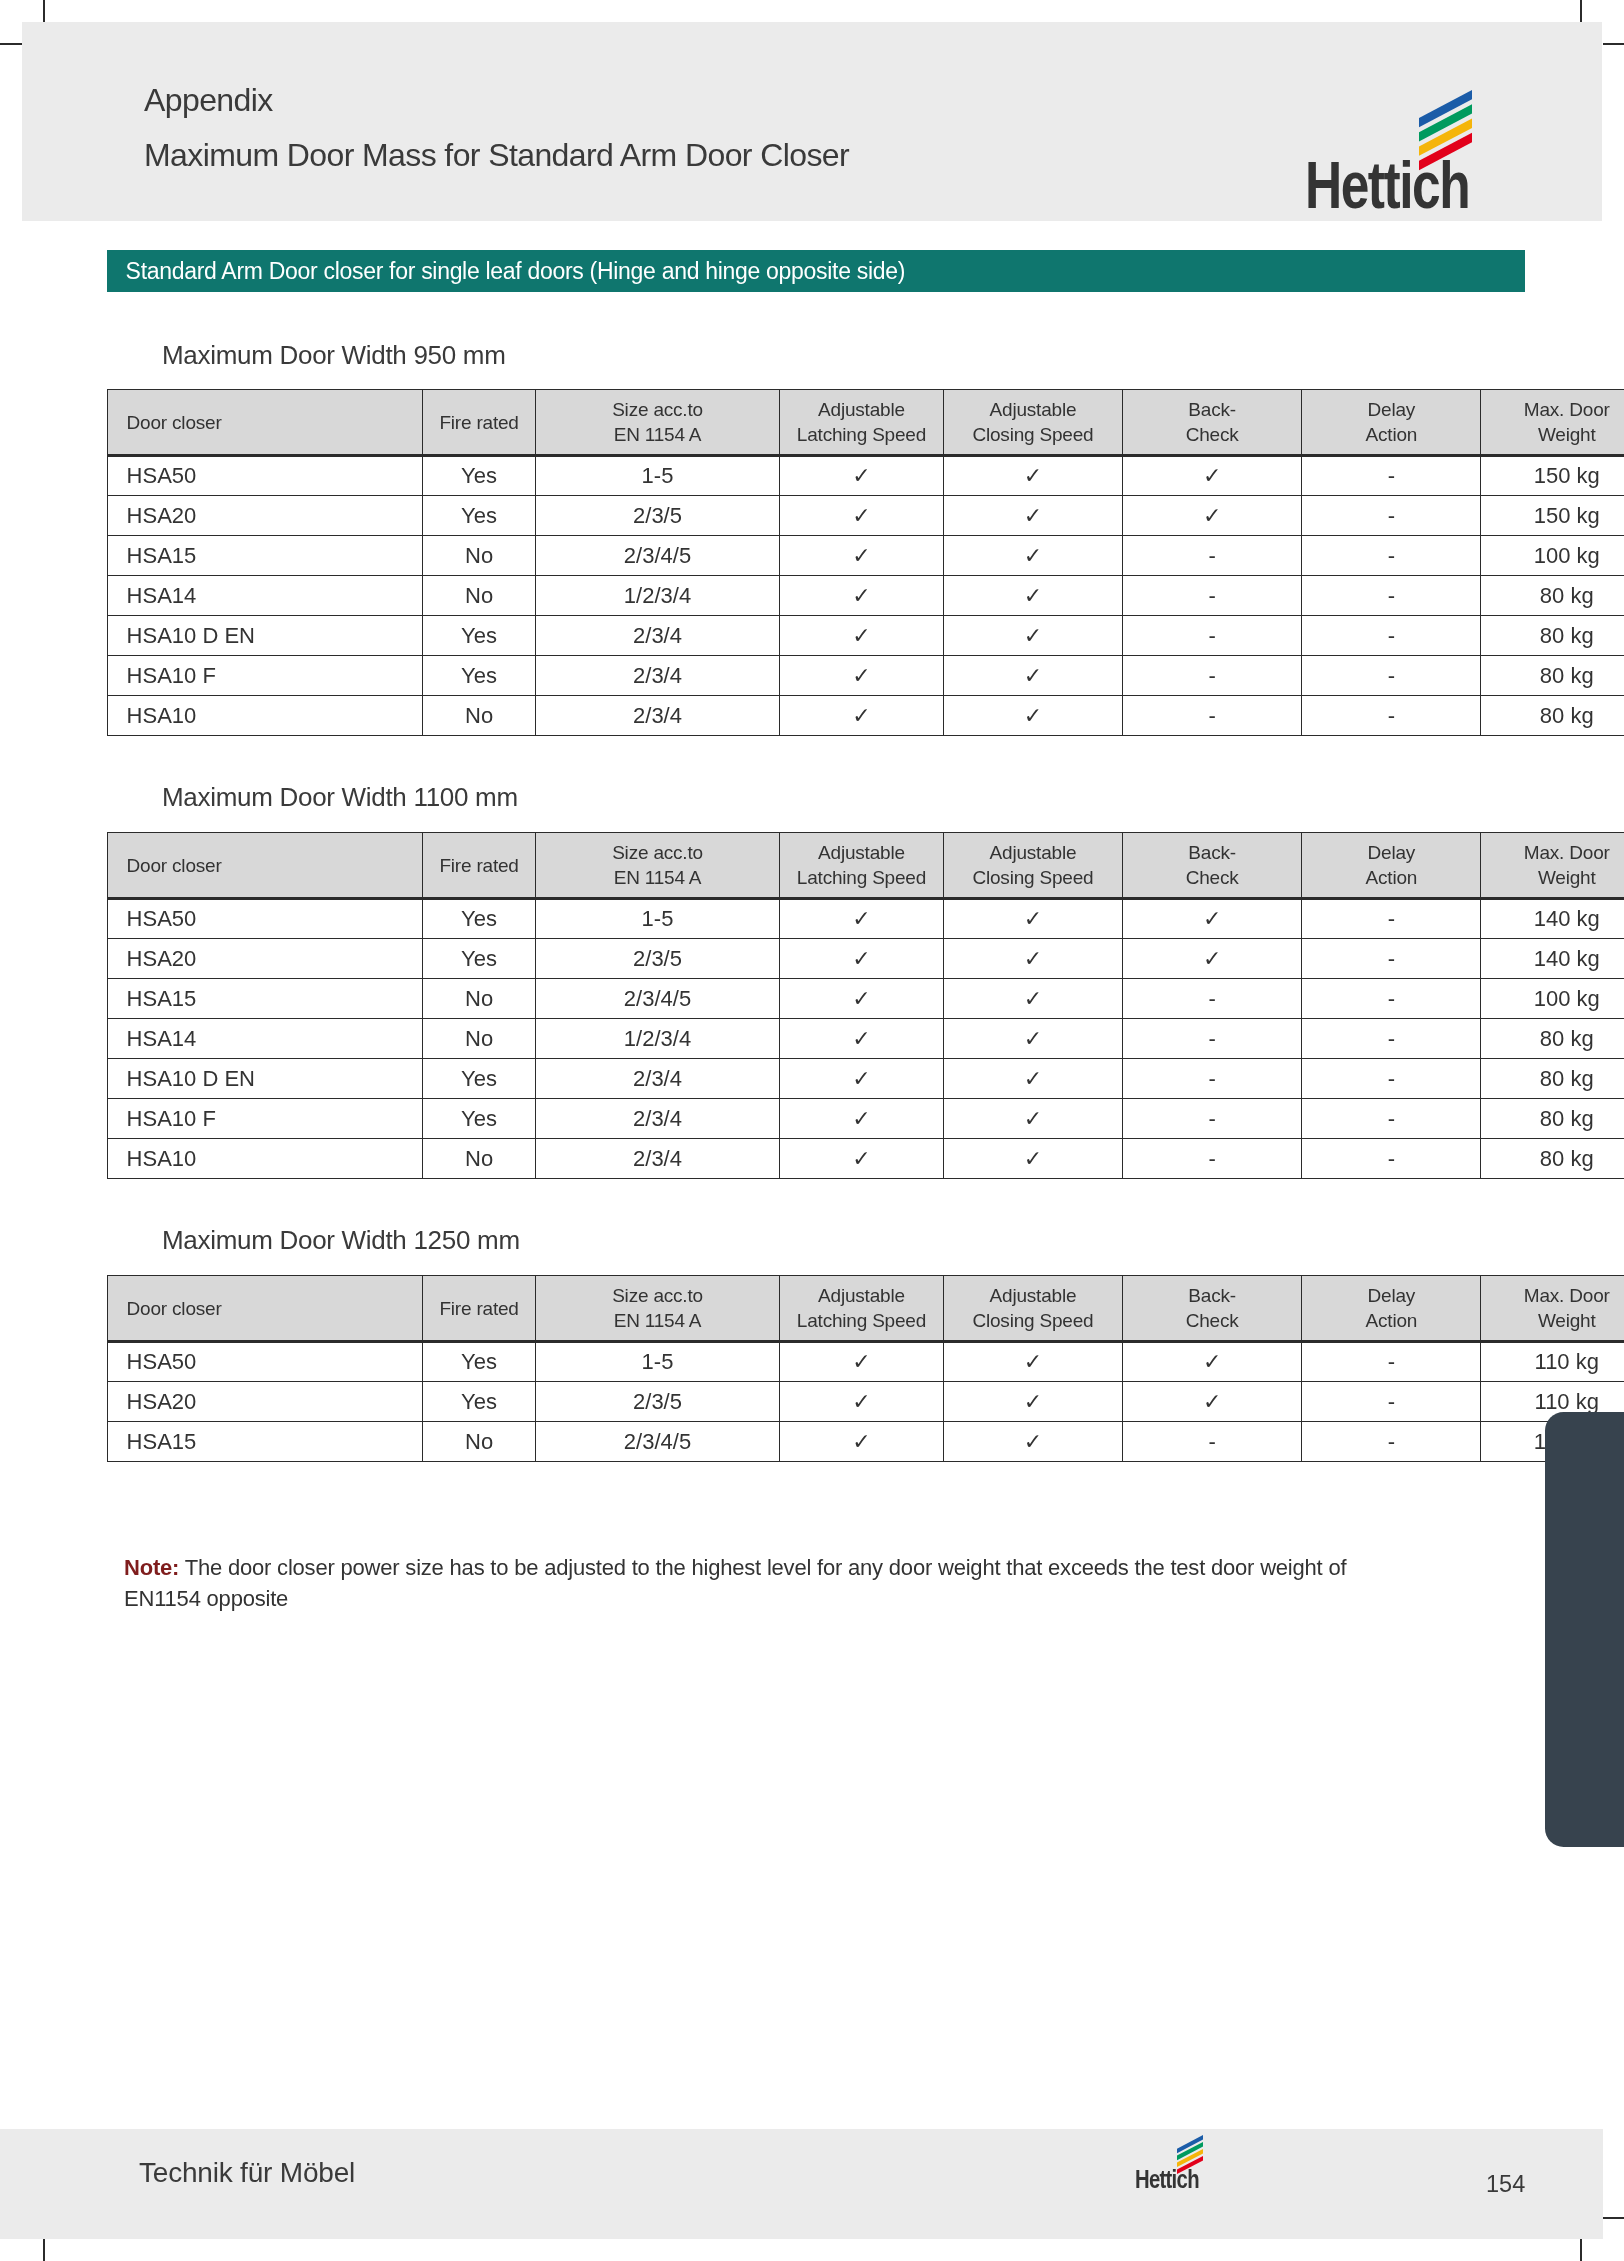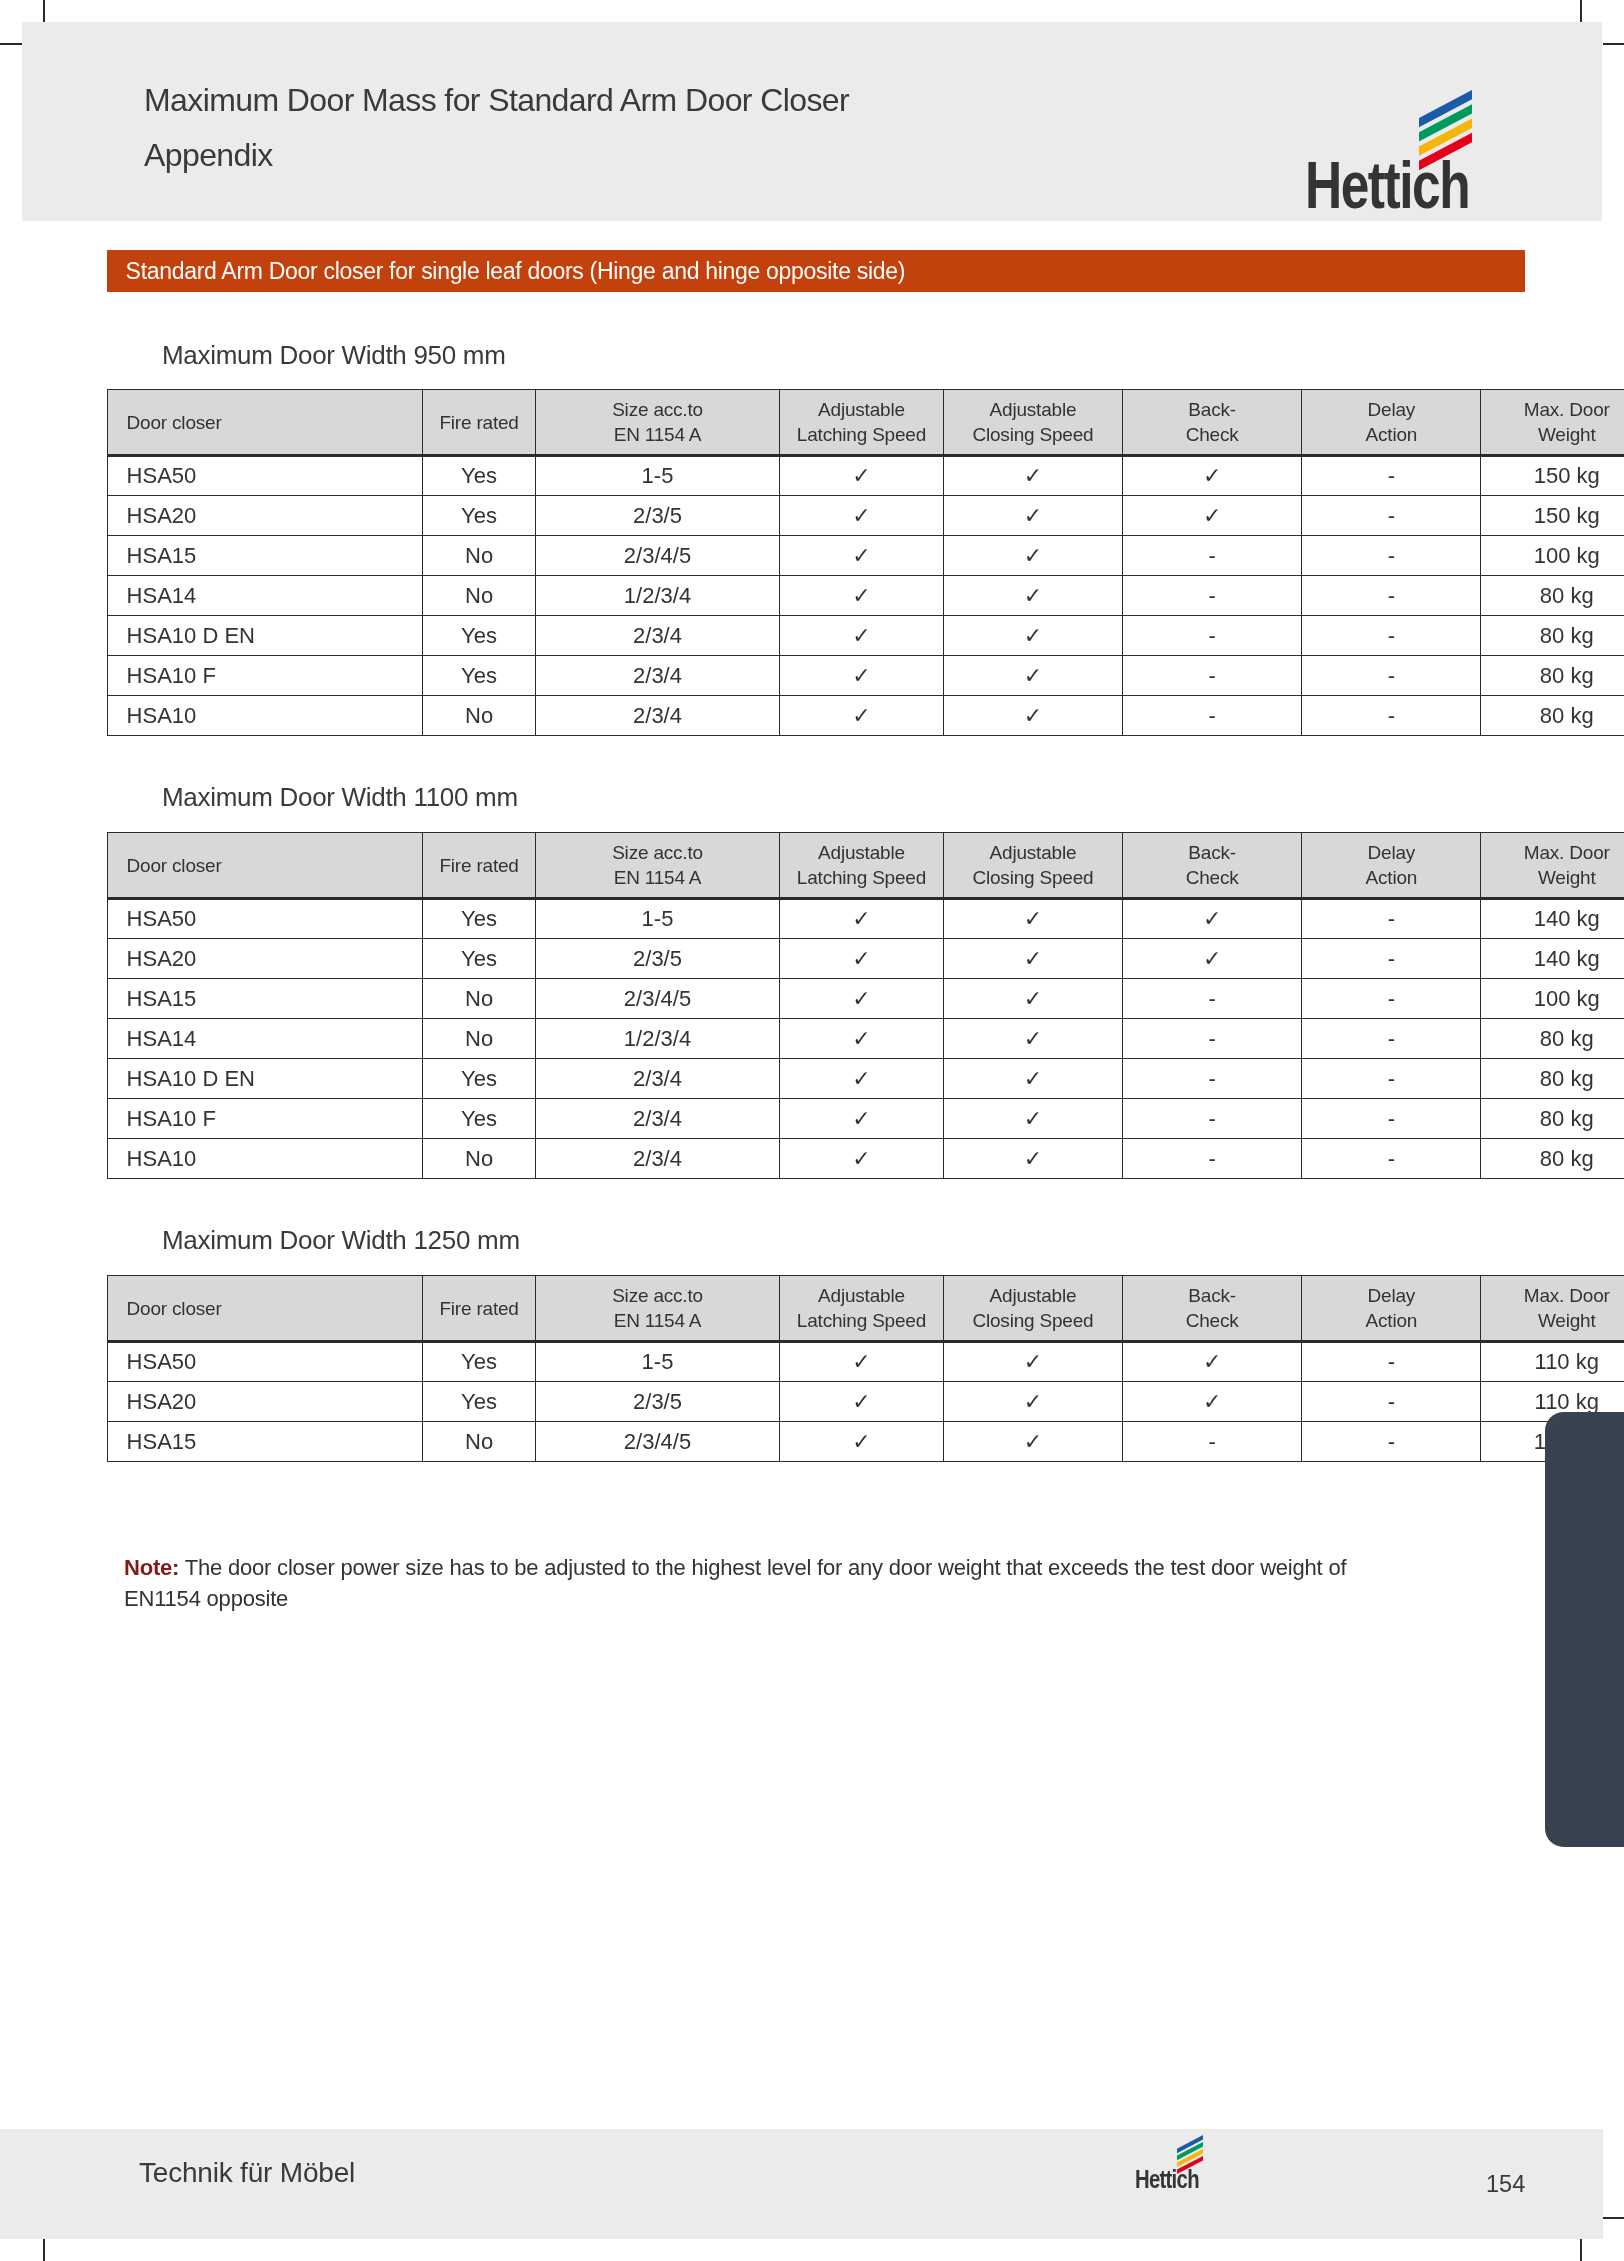--- a/index.html
+++ b/index.html
@@ -23,21 +23,21 @@
     font-weight:bold; color:#343434; letter-spacing:-1.9px;
     transform:scaleX(0.78); transform-origin:left top; white-space:nowrap;
   }
   .logo-word.big { left:1305px; top:147px; font-size:66px; }
   .logo-stripes.big { left:1419px; top:90px; width:53px; height:82px; }
   .logo-word.small { left:1135px; top:2164px; font-size:26px; letter-spacing:-0.9px; }
   .logo-stripes.small { left:1177px; top:2135px; width:26px; height:40px; }
 
   
   .banner {
-    left:107px; top:250px; width:1418px; height:42px; background:#c2410c;
+    left:107px; top:250px; width:1418px; height:42px; background:#0f766e;
     color:#ffffff; font-size:23px; display:flex; align-items:center; padding-left:18.6px;
     letter-spacing:-0.3px;
   }
 
   .section-heading { font-size:26px; color:#3a3a3a; letter-spacing:-0.3px; left:126px;margin-left:36px; }
   #heading-0 { top:340px; }
   #heading-1 { top:782px; }
   #heading-2 { top:1225px; }
 
   .table-wrap { left:107px; width:1546px; }
@@ -89,22 +89,22 @@
 <div class="crop" style="left:0; top:43px; width:22px; height:1.9px;"></div>
 <div class="crop" style="left:1580px; top:0; width:1.9px; height:22px;"></div>
 <div class="crop" style="left:1603px; top:43px; width:22px; height:1.9px;"></div>
 <div class="crop" style="left:43px; top:2239px; width:1.9px; height:22px;"></div>
 <div class="crop" style="left:0; top:2217px; width:22px; height:1.9px;"></div>
 <div class="crop" style="left:1580px; top:2239px; width:1.9px; height:22px;"></div>
 <div class="crop" style="left:1603px; top:2217px; width:22px; height:1.9px;"></div>
 
 <div class="abs header-band"></div>
 <div class="abs title-block">
+  <div>Appendix</div>
   <div>Maximum Door Mass for Standard Arm Door Closer</div>
-  <div>Appendix</div>
 </div>
 
 <svg class="abs logo-stripes big" viewBox="0 0 86 132" preserveAspectRatio="none">
   <polygon points="86,0 86,15 0,60 0,45" fill="#1b5ca8"></polygon>
   <polygon points="86,23 86,38 0,83 0,68" fill="#009a5e"></polygon>
   <polygon points="86,46 86,61 0,106 0,91" fill="#f5b50a"></polygon>
   <polygon points="86,69 86,84 0,129 0,114" fill="#e2001a"></polygon>
 </svg>
 <div class="abs logo-word big">Hettich</div>
 

